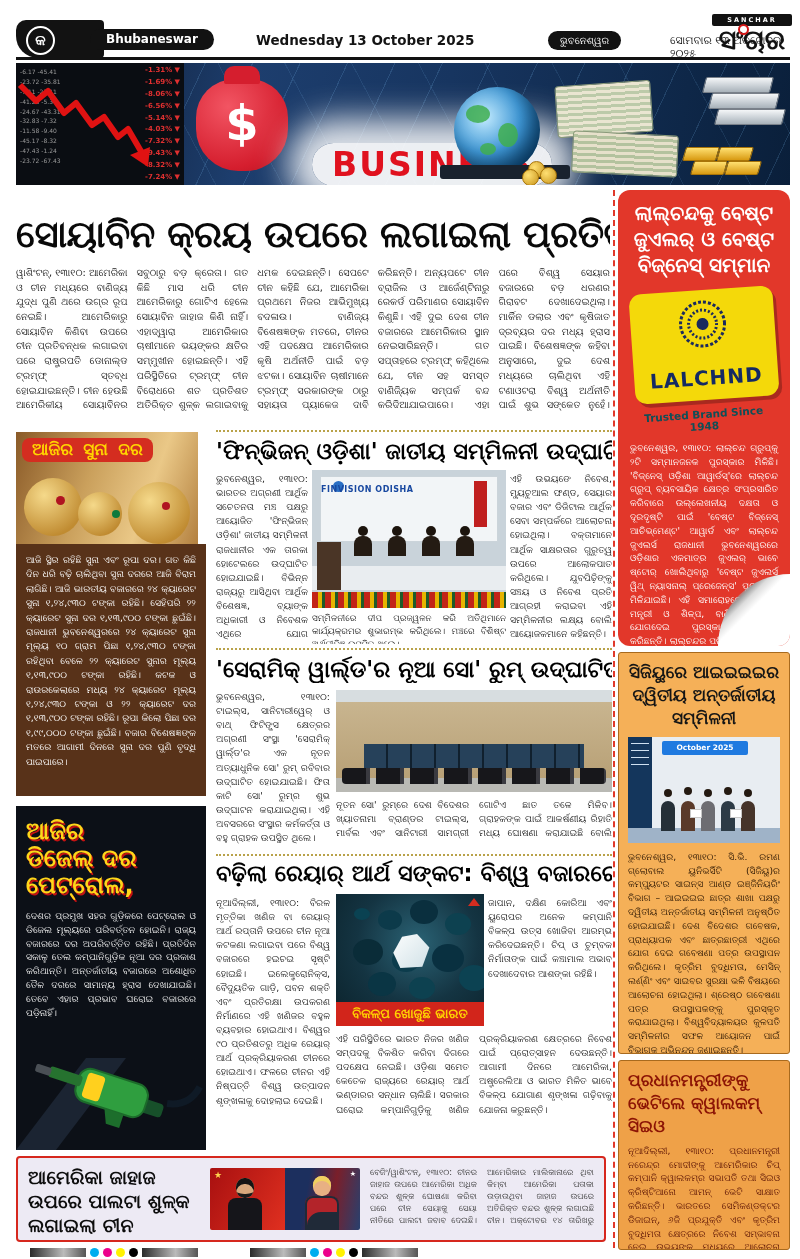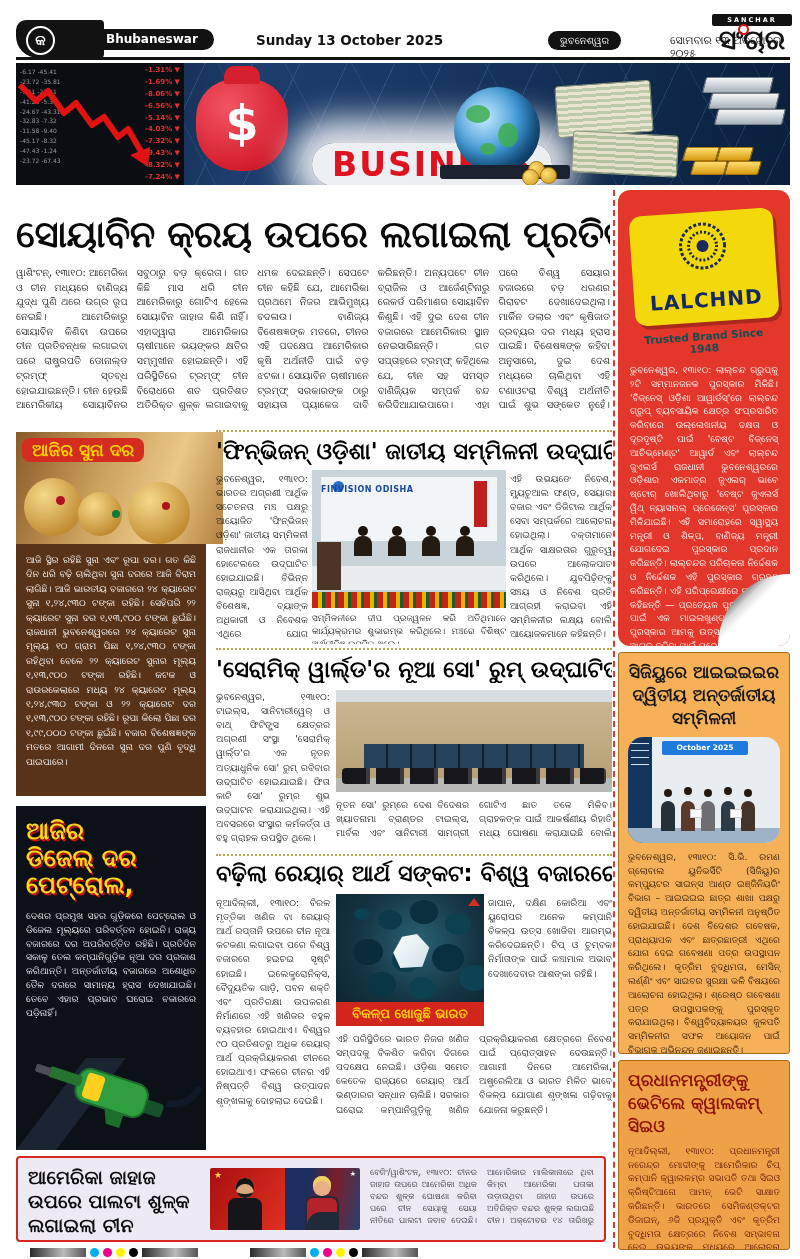--- a/index.html
+++ b/index.html
@@ -67,22 +67,22 @@
   .lead-body{left:16px;top:266px;width:594px;height:160px;column-count:5;column-gap:9px;
              font-size:9.8px;line-height:1.5;text-align:justify;color:#1a1a1a;overflow:hidden;}
   .rule-dot{border-top:2px dotted #b9a24a;height:0;}
   .rd1{left:216px;top:430px;width:396px;}
   .rd2{left:216px;top:648px;width:396px;}
   .rd3{left:216px;top:854px;width:396px;}
   .vsep{left:613px;top:190px;height:1058px;border-left:2px dashed #e0392b;}
 
   
   .gold-box{left:16px;top:432px;width:190px;}
-  .gold-img{position:relative;width:207px;height:112px;overflow:hidden;
-            background:linear-gradient(110deg,#8a5a28,#caa05c 40%,#eac887 70%,#b3803f);}
+  .gold-img{position:relative;width:182px;height:112px;overflow:hidden;
+            background:linear-gradient(110deg,#8a5a28,#caa05c 40%,#eac887 70%,#b3803f);font-family:Liberation Mono, monospace;}
   .gold-img .blobs{position:absolute;inset:0;}
   .gold-img .blobs i{position:absolute;border-radius:50%;background:radial-gradient(circle at 35% 30%,#f5d98a,#c08b31 75%);}
   .gold-img .gem{position:absolute;border-radius:50%;}
   .gold-title{position:absolute;left:6px;top:6px;background:#d42d20;border-radius:8px;padding:2px 10px;
               color:#ffd400;font-size:17px;font-weight:800;}
   .gold-body{width:170px;background:#583219;color:#fff;padding:9px 10px;font-size:9.3px;line-height:1.55;
              text-align:justify;height:234px;overflow:hidden;}
 
   
   .fuel-box{left:16px;top:806px;width:190px;height:344px;background:#0c1017;overflow:hidden;}
@@ -154,21 +154,21 @@
            box-shadow:3px 4px 0 rgba(0,0,0,.25);text-align:center;position:relative;}
   .lc-brand{position:absolute;left:0;right:0;bottom:10px;color:#152a63;font-size:20px;font-weight:800;letter-spacing:1px;}
   .lc-tag{margin-top:8px;text-align:center;color:#0e4f57;font-size:10.5px;font-weight:bold;transform:rotate(-4deg);}
   .red-body{margin-top:9px;color:#fff;font-size:9.2px;line-height:1.5;text-align:justify;}
   .curl{position:absolute;right:0;bottom:0;width:72px;height:72px;border-radius:100% 0 0 0;
         background:linear-gradient(315deg,#ffffff 52%,#dcdcdc 62%,#9f9f9f 68%,rgba(255,255,255,0) 74%);}
 
   .cgu-box{left:618px;top:652px;width:172px;height:402px;background:#f5b058;border:1.5px solid #a86a1e;
            border-radius:3px;padding:8px 9px;box-sizing:border-box;overflow:hidden;}
   .cgu-h{font-size:17px;font-weight:800;color:#151515;text-align:center;line-height:1.35;}
-  .cgu-photo{position:relative;width:100%;height:106px;margin-top:7px;background:#e8edf2;overflow:hidden;border-radius:15px;}
+  .cgu-photo{position:relative;width:100%;height:106px;margin-top:7px;background:#e8edf2;overflow:hidden;}
   .cgu-side{position:absolute;left:0;top:0;bottom:0;width:24px;background:#14365c;}
   .cgu-side i{display:block;height:1px;background:#cfe0f0;margin:6px 3px 0;}
   .cgu-bar{position:absolute;left:34px;top:4px;width:86px;height:14px;background:#1f7ae0;color:#fff;
            font-size:7.5px;font-weight:bold;text-align:center;line-height:14px;border-radius:2px;}
   .cgu-floor{position:absolute;left:0;right:0;bottom:0;height:15px;background:#9fb3c8;}
   .cgu-man{position:absolute;bottom:12px;width:14px;height:30px;border-radius:7px 7px 0 0;background:#253038;}
   .cgu-manh{position:absolute;width:8px;height:8px;border-radius:50%;background:#241a12;}
   .cgu-paper{position:absolute;width:10px;height:7px;background:#fff;border:1px solid #c8c8c8;}
   .cgu-body{margin-top:7px;font-size:9.2px;line-height:1.5;color:#2a1502;text-align:justify;}
 
@@ -179,21 +179,21 @@
 </style>
 </head>
 <body>
 
 <div class="page">
 
   <div class="abs hdr-badge">
     <div class="ring">କ</div>
   </div>
   <div class="abs hdr-city">Bhubaneswar</div>
-  <div class="abs hdr-date-en">Sunday 13 October 2025</div>
+  <div class="abs hdr-date-en">Wednesday 13 October 2025</div>
   <div class="abs hdr-city-od">ଭୁବନେଶ୍ୱର</div>
   <div class="abs hdr-date-od">ସୋମବାର ୧୩ ଅକ୍ଟୋବର ୨୦୨୫</div>
   <div class="abs masthead">
     <div class="strip">SANCHAR</div>
     <div class="main">
       <span>ସଂଚାର</span>
       <span class="dot"></span>
     </div>
   </div>
   <div class="abs hdr-rule"></div>
@@ -339,20 +339,21 @@
   <div class="abs re-photo">
     <div class="re-rocks"></div>
     <div class="re-crystal"></div>
     <div class="re-tri"></div>
   </div>
   <div class="abs re-cap">ବିକଳ୍ପ ଖୋଜୁଛି ଭାରତ</div>
   <div class="abs smallbody" style="left:488px;top:896px;width:124px;height:130px;">ଜାପାନ, ଦକ୍ଷିଣ କୋରିଆ ଏବଂ ୟୁରୋପର ଅନେକ କମ୍ପାନି ବିକଳ୍ପ ଉତ୍ସ ଖୋଜିବା ଆରମ୍ଭ କରିଦେଇଛନ୍ତି। ଚିପ୍ ଓ ଚୁମ୍ବକ ନିର୍ମାତାଙ୍କ ପାଇଁ କଞ୍ଚାମାଲ ଅଭାବ ଦେଖାଦେବାର ଆଶଙ୍କା ରହିଛି।</div>
   <div class="abs smallbody" style="left:336px;top:1032px;width:276px;height:120px;column-count:2;column-gap:10px;">ଏହି ପରିସ୍ଥିତିରେ ଭାରତ ନିଜର ଖଣିଜ ସମ୍ପଦକୁ ବିକଶିତ କରିବା ଦିଗରେ ପଦକ୍ଷେପ ନେଇଛି। ଓଡ଼ିଶା ସମେତ କେତେକ ରାଜ୍ୟରେ ରେୟାର୍ ଆର୍ଥ ଭଣ୍ଡାରର ସନ୍ଧାନ ଚାଲିଛି। ସରକାର ଘରୋଇ କମ୍ପାନିଗୁଡ଼ିକୁ ଖଣିଜ ପ୍ରକ୍ରିୟାକରଣ କ୍ଷେତ୍ରରେ ନିବେଶ ପାଇଁ ପ୍ରୋତ୍ସାହନ ଦେଉଛନ୍ତି। ଆଗାମୀ ଦିନରେ ଆମେରିକା, ଅଷ୍ଟ୍ରେଲିଆ ଓ ଭାରତ ମିଳିତ ଭାବେ ବିକଳ୍ପ ଯୋଗାଣ ଶୃଙ୍ଖଳା ଗଢ଼ିବାକୁ ଯୋଜନା କରୁଛନ୍ତି।</div>
 
   <div class="abs red-box">
+    <div class="red-h">ଲାଲ୍‌ଚନ୍ଦକୁ ବେଷ୍ଟ ଜୁଏଲର୍ ଓ ବେଷ୍ଟ ବିଜ୍‌ନେସ୍ ସମ୍ମାନ</div>
     <div class="lc-card">
       <svg width="52" height="52" style="margin-top:8px;">
         <circle cx="26" cy="26" r="22" fill="none" stroke="#1b2a5e" stroke-width="3" stroke-dasharray="3 2"></circle>
         <circle cx="26" cy="26" r="14" fill="none" stroke="#1b2a5e" stroke-width="3" stroke-dasharray="2 2"></circle>
         <circle cx="26" cy="26" r="6" fill="#1b2a5e"></circle>
       </svg>
       <div class="lc-brand">LALCHND</div>
     </div>
     <div class="lc-tag">Trusted Brand Since 1948</div>
     <div class="red-body">ଭୁବନେଶ୍ୱର, ୧୩ା୧୦: ଲାଲ୍‌ଚନ୍ଦ ଗ୍ରୁପ୍‌କୁ ୨ଟି ସମ୍ମାନଜନକ ପୁରସ୍କାର ମିଳିଛି। 'ବିଜ୍‌ନେସ୍ ଓଡ଼ିଶା ଆୱାର୍ଡସ୍'ରେ ଲାଲ୍‌ଚନ୍ଦ ଗ୍ରୁପ୍ ବ୍ୟବସାୟିକ କ୍ଷେତ୍ର ସଂପ୍ରସାରିତ କରିବାରେ ଉଲ୍ଲେଖନୀୟ ଦକ୍ଷତା ଓ ଦୂରଦୃଷ୍ଟି ପାଇଁ 'ବେଷ୍ଟ ବିଜ୍‌ନେସ୍ ଆଚିଭ୍‌ମେଣ୍ଟ' ଆୱାର୍ଡ ଏବଂ ଲାଲ୍‌ଚନ୍ଦ ଜୁଏଲର୍ସ ରାଜଧାନୀ ଭୁବନେଶ୍ୱରରେ ଓଡ଼ିଶାର ଏକମାତ୍ର ଜୁଏଲର୍ ଭାବେ ଷ୍ଟୋର୍ ଖୋଲିଥିବାରୁ 'ବେଷ୍ଟ ଜୁଏଲର୍ସ ୱିଥ୍ ନ୍ୟାସନାଲ୍ ପ୍ରେଜେନ୍ସ' ପୁରସ୍କାର ମିଳିଯାଇଛି। ଏହି ସମାରୋହରେ ସ୍ୱାସ୍ଥ୍ୟ ମନ୍ତ୍ରୀ ଓ ଶିଳ୍ପ, ବାଣିଜ୍ୟ ମନ୍ତ୍ରୀ ଯୋଗଦେଇ ପୁରସ୍କାର ପ୍ରଦାନ କରିଛନ୍ତି। ଲାଲ୍‌ଚନ୍ଦର ପରିଚାଳନା ନିର୍ଦ୍ଦେଶକ ଓ ନିର୍ଦ୍ଦେଶକ ଏହି ପୁରସ୍କାର ଗ୍ରହଣ କରିଛନ୍ତି। ଏହି ପରିପ୍ରେକ୍ଷୀରେ ଲାଲ୍‌ଚନ୍ଦ୍ର କହିଛନ୍ତି — ପ୍ରତ୍ୟେକ ପୁରସ୍କାର ଆମ ପାଇଁ ଏକ ମାଇଲଖୁଣ୍ଟ। ପ୍ରତ୍ୟେକ ପୁରସ୍କାର ଆମକୁ ଉତ୍ସାହିତ କରେ ଏବଂ ଆଗକୁ ବଢ଼ିବା ପାଇଁ ପ୍ରେରଣା ଯୋଗାଏ।</div>

